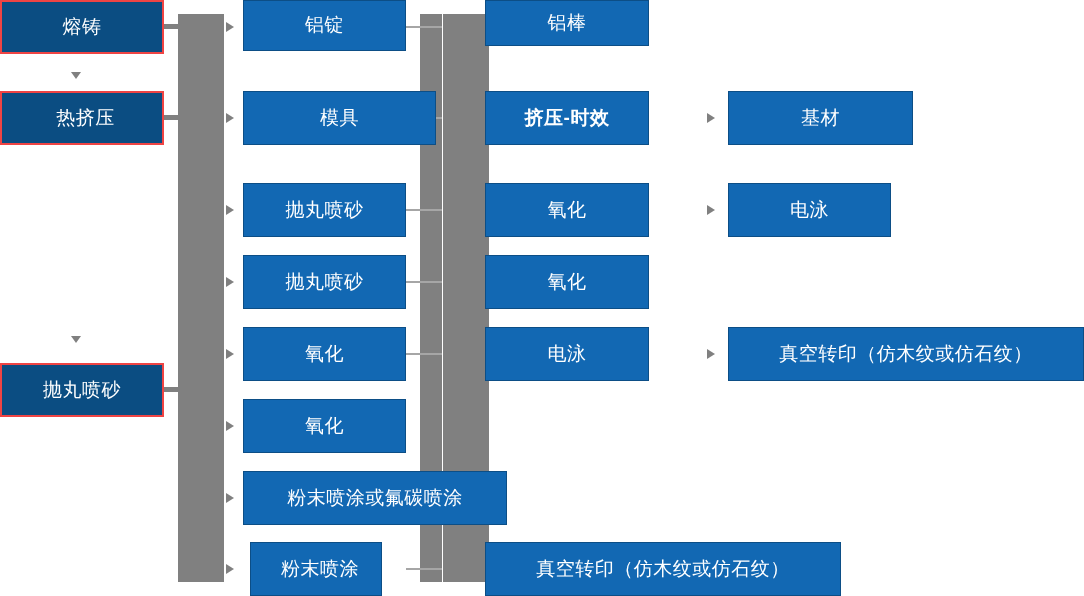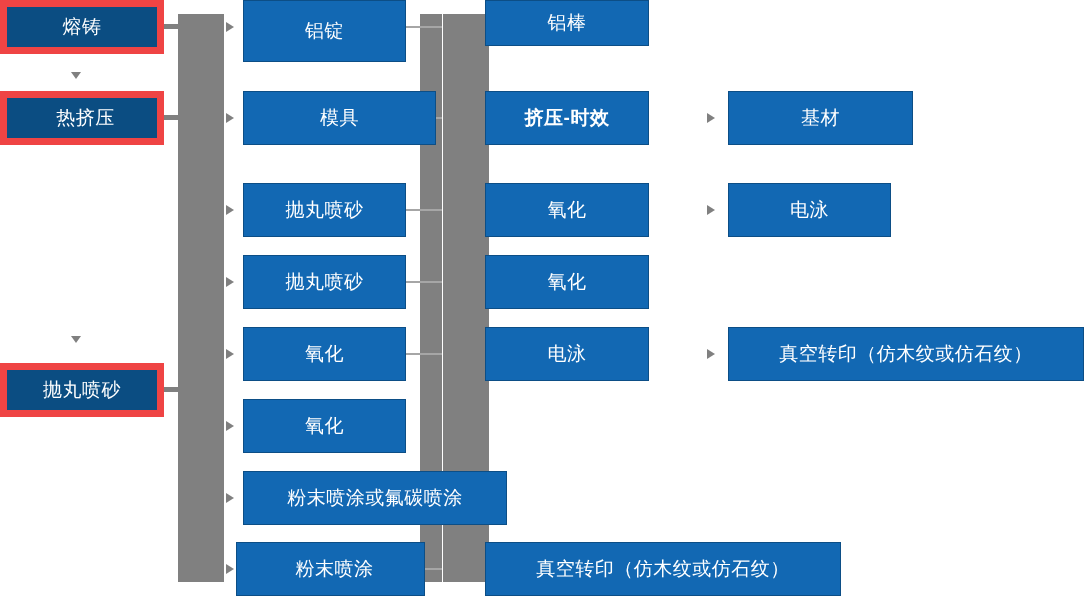--- a/index.html
+++ b/index.html
@@ -25,21 +25,21 @@
     display: flex;
     align-items: center;
     justify-content: center;
     text-align: center;
     line-height: 1.2;
     letter-spacing: 0.5px;
     white-space: nowrap;
   }
   .node.dark {
     background: #0B4D82;
-    border: 7px solid #ef4444;
+    border: 2px solid #ef4444;
   }
   .connector {
     position: absolute;
     background: #808080;
   }
   .conn-line {
     position: absolute;
     background: #A6A6A6;
   }
   .arrow {
@@ -95,28 +95,28 @@
   <div class="arrow" style="left:707px; top:205px;"></div>
   <div class="arrow" style="left:707px; top:349px;"></div>
 
   <div>
     <div class="node dark" style="left:0px; top:0px; width:164px; height:54px;">熔铸</div>
     <div class="node dark" style="left:0px; top:91px; width:164px; height:54px;padding-left:7px;">热挤压</div>
     <div class="node dark" style="left:0px; top:363px; width:164px; height:54px;">抛丸喷砂</div>
   </div>
 
   <div>
-    <div class="node" style="left:243px; top:0px; width:163px; height:62px;">铝锭</div>
+    <div class="node" style="left:243px; top:0px; width:163px; height:51px;">铝锭</div>
     <div class="node" style="left:243px; top:91px; width:193px; height:54px;">模具</div>
     <div class="node" style="left:243px; top:183px; width:163px; height:54px;">抛丸喷砂</div>
     <div class="node" style="left:243px; top:255px; width:163px; height:54px;">抛丸喷砂</div>
     <div class="node" style="left:243px; top:327px; width:163px; height:54px;">氧化</div>
     <div class="node" style="left:243px; top:399px; width:163px; height:54px;">氧化</div>
     <div class="node" style="left:243px; top:471px; width:264px; height:54px;">粉末喷涂或氟碳喷涂</div>
-    <div class="node" style="left:236px; top:542px; width:189px; height:54px;padding-left:8px;">粉末喷涂</div>
+    <div class="node" style="left:250px; top:542px; width:132px; height:54px;padding-left:8px;">粉末喷涂</div>
   </div>
 
   <div>
     <div class="node" style="left:485px; top:0px; width:164px; height:46px;">铝棒</div>
     <div class="node" style="left:485px; top:91px; width:164px; height:54px;font-weight:bold;">挤压-时效</div>
     <div class="node" style="left:485px; top:183px; width:164px; height:54px;">氧化</div>
     <div class="node" style="left:485px; top:255px; width:164px; height:54px;">氧化</div>
     <div class="node" style="left:485px; top:327px; width:164px; height:54px;">电泳</div>
     <div class="node" style="left:485px; top:542px; width:356px; height:54px;">真空转印（仿木纹或仿石纹）</div>
   </div>

